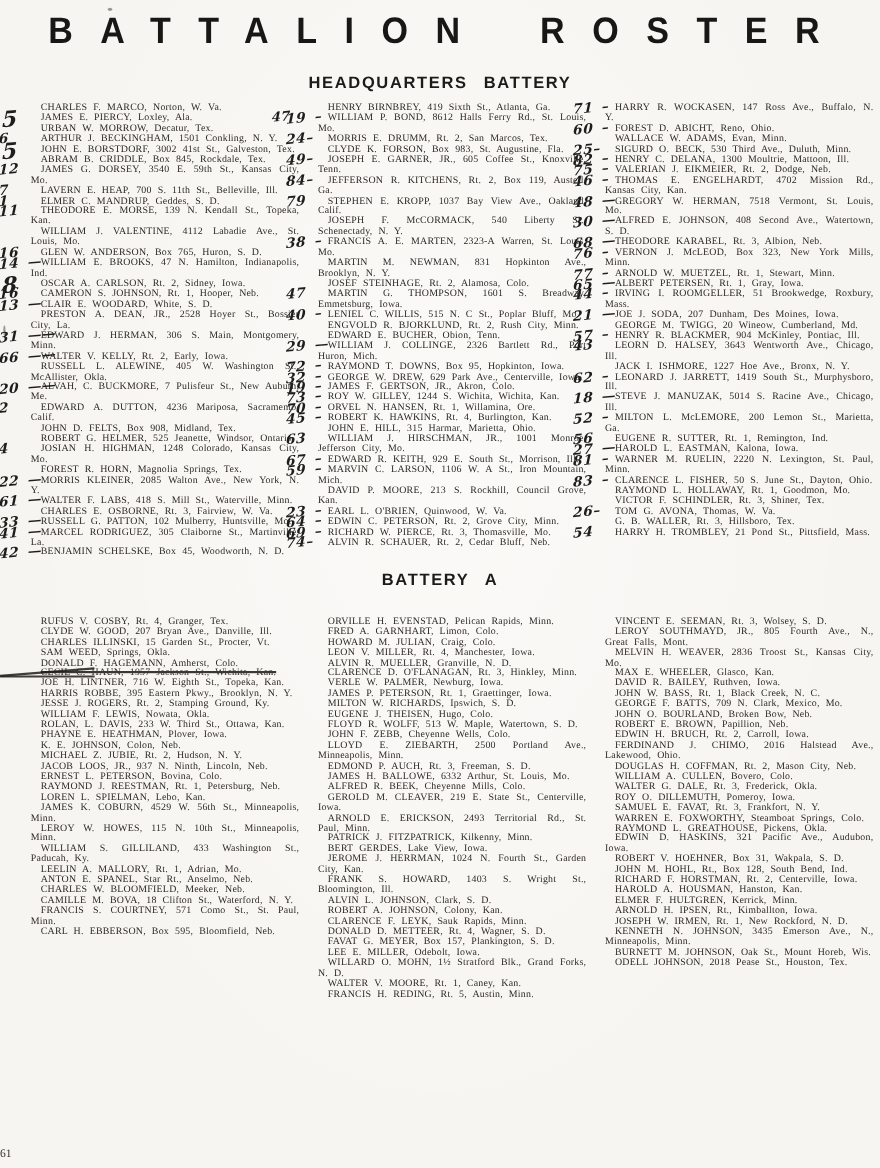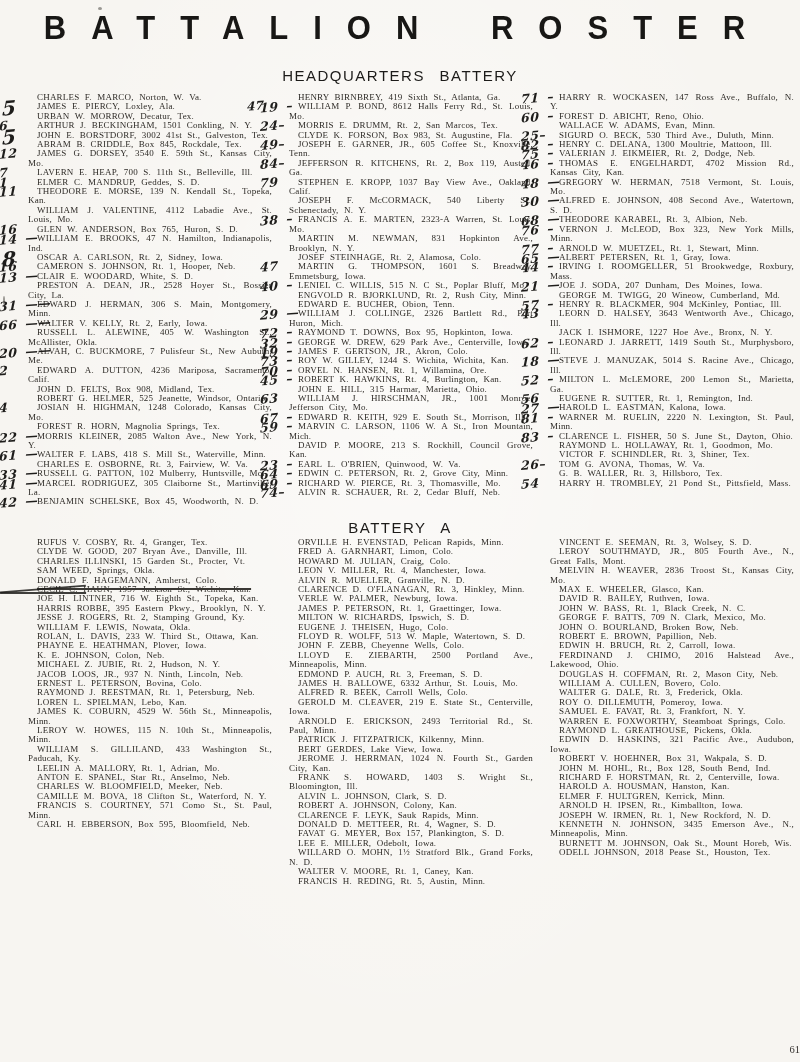--- a/index.html
+++ b/index.html
@@ -33,27 +33,27 @@
     letter-spacing: 25px;
     word-spacing: 14px;
     white-space: nowrap;
     color: #181715;
     transform: scaleY(1.08);
   }
   .section-title {
     margin: 21px 0 9px 0;
     text-align: center;
     font-family: "Liberation Sans", sans-serif;
-    font-weight: 400;
+    font-weight: 700;
     font-size: 15px;
     letter-spacing: 1.5px;
     word-spacing: 9px;
     color: #1c1b19;
   }
-  .section-title.battery-a { margin-top: 12px; margin-bottom: 2px; }
+  .section-title.battery-a { margin-top: 12px; margin-bottom: 24px; }
   .cols {
     display: flex;
     gap: 17px;
     padding: 0 6px 0 28px;
     align-items: flex-start;
   }
   .col { flex: 1 1 0; min-width: 0; }
   .entry {
     position: relative;
     margin: 0;
@@ -90,21 +90,21 @@
   .scribble::before, .scribble::after {
     content: "";
     position: absolute; left: 0; right: 0;
     border-top: 2px solid rgba(30,29,27,.85);
   }
   .scribble::before { top: 2px; transform: rotate(-2.5deg); }
   .scribble::after  { top: 6px; transform: rotate(2deg); }
   .page-number {
     position: absolute;
     bottom: 7px; left: 0; right: 0;
-    text-align: right;
+    text-align: left;
     font-size: 10.5px;
     color: #363330;
   }
   .artifact { position: absolute; background: rgba(60,57,52,.5); border-radius: 50%; }
   .artifact.a1 { left: 98px; top: 7px; width: 4px; height: 3px; }
   .artifact.a2 { left: 3px; top: 296px; width: 2px; height: 9px; }
 </style>
 </head>
 <body>
 
@@ -261,21 +261,21 @@
           <p class="entry">CLARENCE D. O'FLANAGAN, Rt. 3, Hinkley, Minn.</p>
           <p class="entry">VERLE W. PALMER, Newburg, Iowa.</p>
           <p class="entry">JAMES P. PETERSON, Rt. 1, Graettinger, Iowa.</p>
           <p class="entry">MILTON W. RICHARDS, Ipswich, S. D.</p>
           <p class="entry">EUGENE J. THEISEN, Hugo, Colo.</p>
           <p class="entry">FLOYD R. WOLFF, 513 W. Maple, Watertown, S. D.</p>
           <p class="entry">JOHN F. ZEBB, Cheyenne Wells, Colo.</p>
           <p class="entry">LLOYD E. ZIEBARTH, 2500 Portland Ave., Minneapolis, Minn.</p>
           <p class="entry">EDMOND P. AUCH, Rt. 3, Freeman, S. D.</p>
           <p class="entry">JAMES H. BALLOWE, 6332 Arthur, St. Louis, Mo.</p>
-          <p class="entry">ALFRED R. BEEK, Carroll Wells, Colo.</p>
+          <p class="entry">ALFRED R. BEEK, Cheyenne Mills, Colo.</p>
           <p class="entry">GEROLD M. CLEAVER, 219 E. State St., Centerville, Iowa.</p>
           <p class="entry">ARNOLD E. ERICKSON, 2493 Territorial Rd., St. Paul, Minn.</p>
           <p class="entry">PATRICK J. FITZPATRICK, Kilkenny, Minn.</p>
           <p class="entry">BERT GERDES, Lake View, Iowa.</p>
           <p class="entry">JEROME J. HERRMAN, 1024 N. Fourth St., Garden City, Kan.</p>
           <p class="entry">FRANK S. HOWARD, 1403 S. Wright St., Bloomington, Ill.</p>
           <p class="entry">ALVIN L. JOHNSON, Clark, S. D.</p>
           <p class="entry">ROBERT A. JOHNSON, Colony, Kan.</p>
           <p class="entry">CLARENCE F. LEYK, Sauk Rapids, Minn.</p>
           <p class="entry">DONALD D. METTEER, Rt. 4, Wagner, S. D.</p>

